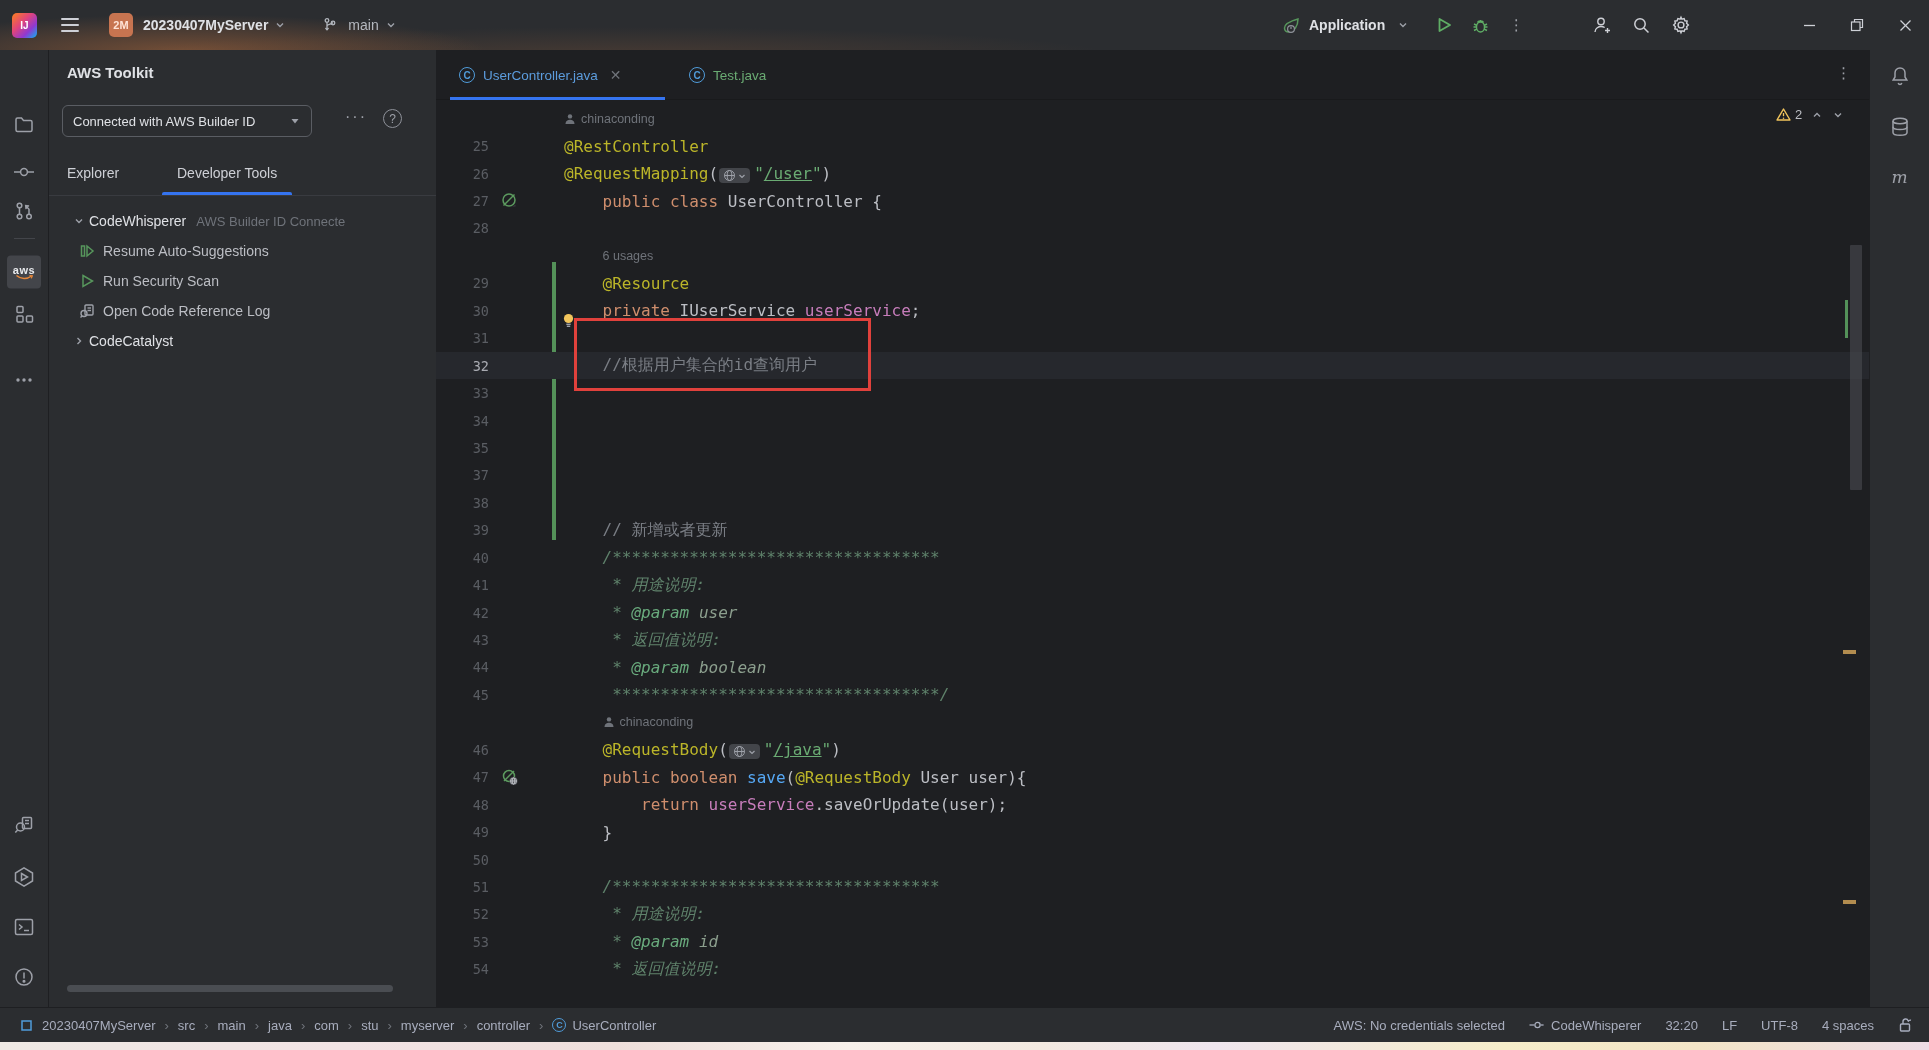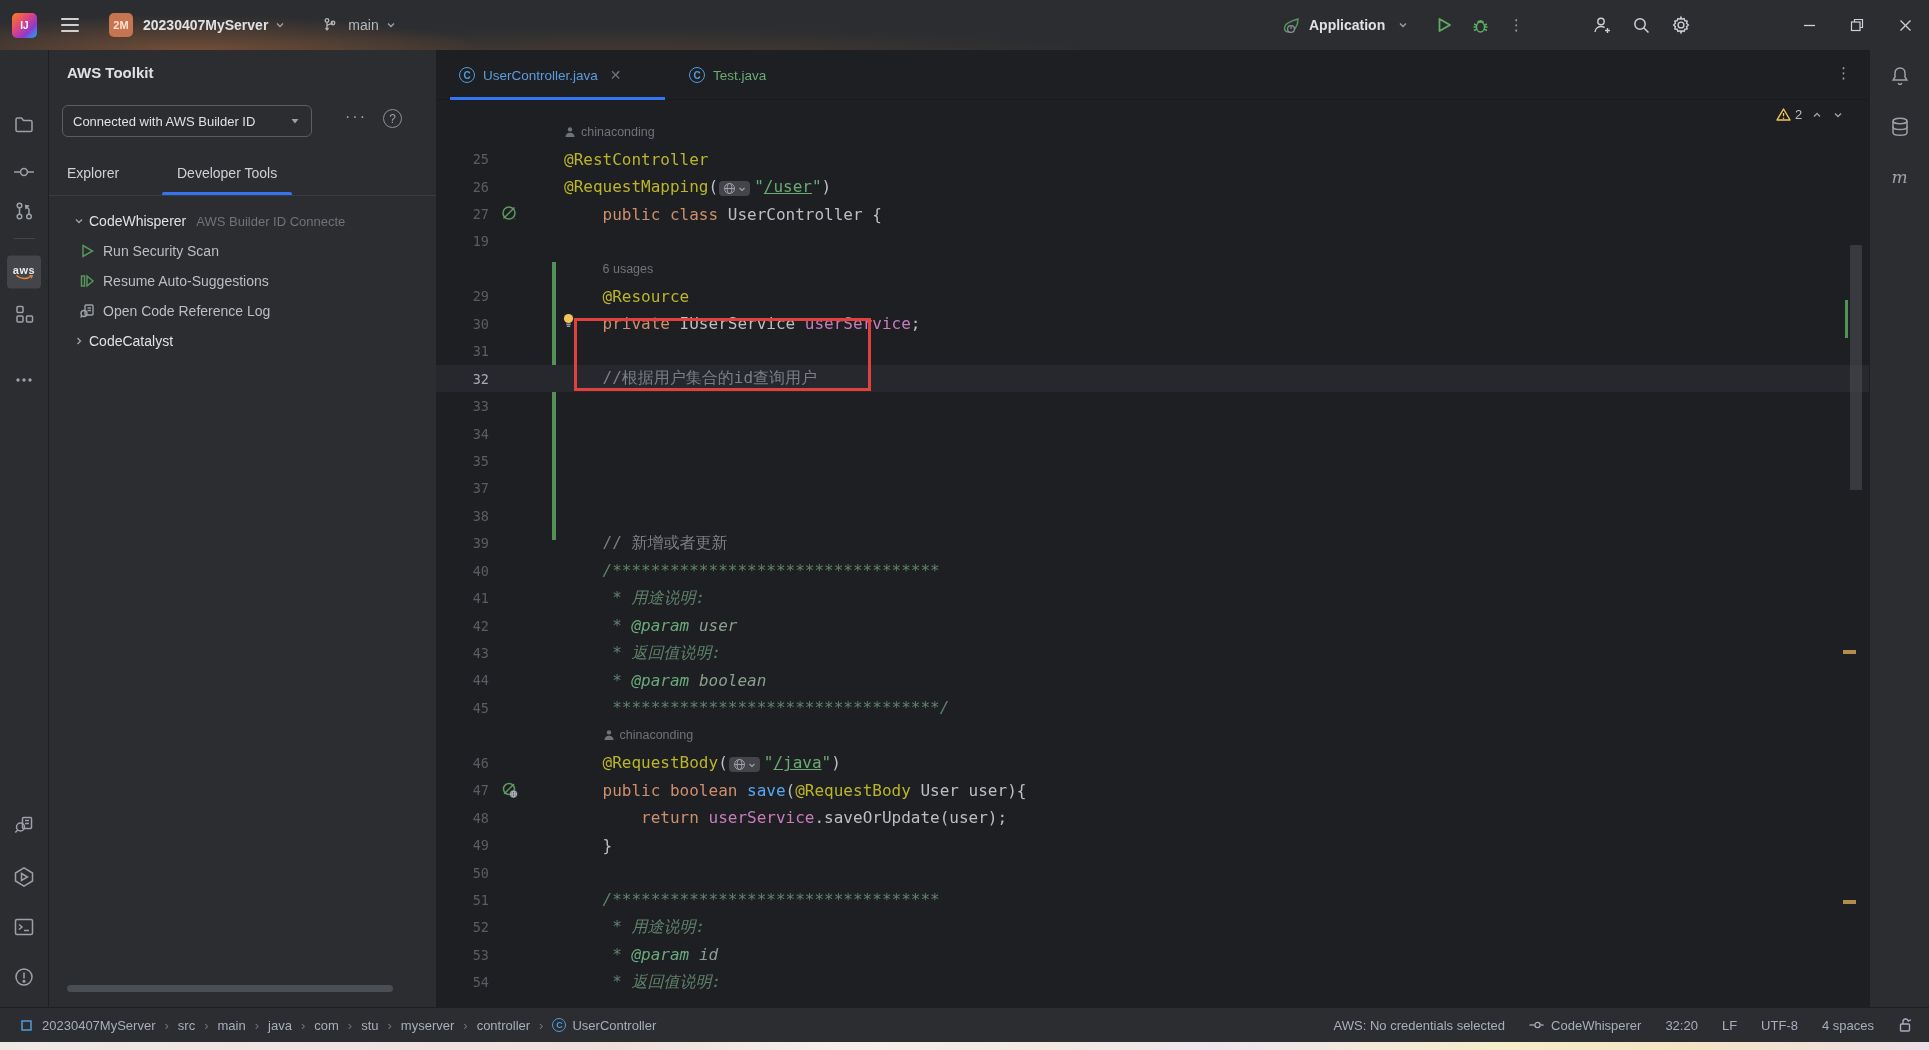--- a/index.html
+++ b/index.html
@@ -63,21 +63,21 @@
   #editor { position:absolute; left:436px; top:50px; width:1433px; height:957px; background:#1e1f22; }
   #tabbar { position:absolute; left:0; top:0; width:1433px; height:50px; border-bottom:1px solid #191a1c; }
   .etab { position:absolute; top:0; height:50px; display:flex; align-items:center; gap:8px; font-size:13.5px; }
   .etab.active::after { content:""; position:absolute; left:0; right:0; bottom:0; height:3px; background:#3574f0; }
   #tab1 { left:14px; width:215px; padding-left:9px; color:#5c9cdd; }
   #tab2 { left:244px; width:110px; padding-left:9px; color:#6aab73; }
   .tab-close { color:#6f737a; font-size:14px; margin-left:4px; }
   #tab-kebab { position:absolute; left:1400px; top:14px; color:#9da0a8; font-size:15px; }
 
   #code-area { position:absolute; left:0; top:50px; width:1433px; height:907px; overflow:hidden; }
-  #rows { position:absolute; left:0; top:18px; width:100%; }
+  #rows { position:absolute; left:0; top:5px; width:100%; }
   .crow { position:relative; height:27.45px; display:flex; align-items:center;
     font-family:"DejaVu Sans Mono", monospace; font-size:16px; white-space:pre; }
   .crow.current { background:#26282d; }
   .ln { width:53px; flex:none; text-align:right; font-size:13.5px; color:#5a5d63;
     font-family:"DejaVu Sans Mono", monospace; }
   .crow.current .ln { color:#a9abb2; }
   .gut { width:75px; flex:none; position:relative; height:100%; }
   .gut > svg { position:absolute; left:12px; top:5px; }
   .codetxt { flex:1; }
   .tk.ann { color:#bbb529; } .tk.kw { color:#cf8e6d; } .tk.pln { color:#bcbec4; }
@@ -334,33 +334,33 @@
           <svg width="12" height="12" viewBox="0 0 12 12">
             <polyline points="3,4.5 6,7.5 9,4.5" fill="none" stroke="#9da0a8" stroke-width="1.4"></polyline>
           </svg>
         </span>
         <span class="main-label">CodeWhisperer</span>
         <span class="badge">AWS Builder ID Connecte</span>
       </div>
       <div class="tree-row">
         <span class="ticon">
           <svg width="16" height="16" viewBox="0 0 16 16" fill="none" stroke="#57965c" stroke-width="1.5">
-            <path d="M4 2.5 L13.5 8 L4 13.5 Z"></path>
-          </svg>
-        </span>
-        <span>Run Security Scan</span>
+            <rect x="2.5" y="3" width="3" height="10"></rect>
+            <path d="M8 3 L14 8 L8 13 Z"></path>
+          </svg>
+        </span>
+        <span>Resume Auto-Suggestions</span>
       </div>
       <div class="tree-row">
         <span class="ticon">
           <svg width="16" height="16" viewBox="0 0 16 16" fill="none" stroke="#57965c" stroke-width="1.5">
-            <rect x="2.5" y="3" width="3" height="10"></rect>
-            <path d="M8 3 L14 8 L8 13 Z"></path>
-          </svg>
-        </span>
-        <span>Resume Auto-Suggestions</span>
+            <path d="M4 2.5 L13.5 8 L4 13.5 Z"></path>
+          </svg>
+        </span>
+        <span>Run Security Scan</span>
       </div>
       <div class="tree-row">
         <span class="ticon">
           <svg width="16" height="16" viewBox="0 0 16 16" fill="none" stroke="#9da0a8" stroke-width="1.4">
             <rect x="6" y="2" width="8" height="10" rx="1"></rect>
             <line x1="8.5" y1="5" x2="12" y2="5"></line>
             <line x1="8.5" y1="7.5" x2="12" y2="7.5"></line>
             <circle cx="5" cy="10.5" r="3"></circle>
             <line x1="3" y1="13" x2="1.5" y2="14.5"></line>
           </svg>
@@ -406,21 +406,21 @@
                 <ellipse cx="6.5" cy="6.5" rx="2.3" ry="5"></ellipse>
                 <line x1="1.5" y1="6.5" x2="11.5" y2="6.5"></line>
               </svg><svg width="8" height="8" viewBox="0 0 8 8">
                 <polyline points="1.5,3 4,5.5 6.5,3" fill="none" stroke="#9da0a8" stroke-width="1.2"></polyline>
               </svg></span><span class="tk str">"</span><span class="tk lnk">/user</span><span class="tk str">"</span><span class="tk pln">)</span></span></div>
         <div class="crow"><span class="ln">27</span><span class="gut"><svg width="17" height="17" viewBox="0 0 17 17" style="position: absolute; left: 12px; top: 5px;">
               <circle cx="8" cy="8" r="6" fill="none" stroke="#5c9a5f" stroke-width="1.5"></circle>
               <line x1="2.5" y1="13.5" x2="13.5" y2="2.5" stroke="#5c9a5f" stroke-width="1.5"></line>
               <path d="M11 14.5 l3.5 0 0-1.5 Z" fill="#3d3f43"></path>
             </svg></span><span class="codetxt" style="padding-left: 4ch;"><span class="tk kw">public class </span><span class="tk pln">UserController {</span></span></div>
-        <div class="crow"><span class="ln">19</span><span class="gut"></span><span class="codetxt" style="padding-left: 0ch;"></span></div>
+        <div class="crow"><span class="ln">28</span><span class="gut"></span><span class="codetxt" style="padding-left: 0ch;"></span></div>
         <div class="crow"><span class="ln"></span><span class="gut"></span><span class="codetxt" style="padding-left: 4ch;"><span class="inlay"><span>6 usages</span></span></span></div>
         <div class="crow"><span class="ln">29</span><span class="gut"></span><span class="codetxt" style="padding-left: 4ch;"><span class="tk ann">@Resource</span></span></div>
         <div class="crow"><span class="ln">30</span><span class="gut"></span><span class="codetxt" style="padding-left: 4ch;"><span class="tk kw">private </span><span class="tk pln">IUserService </span><span class="tk fld">userService</span><span class="tk pln">;</span></span></div>
         <div class="crow"><span class="ln">31</span><span class="gut"></span><span class="codetxt" style="padding-left: 0ch;"></span></div>
         <div class="crow current"><span class="ln">32</span><span class="gut"></span><span class="codetxt" style="padding-left: 4ch;"><span class="tk cmt">//根据用户集合的id查询用户</span></span></div>
         <div class="crow"><span class="ln">33</span><span class="gut"></span><span class="codetxt" style="padding-left: 0ch;"></span></div>
         <div class="crow"><span class="ln">34</span><span class="gut"></span><span class="codetxt" style="padding-left: 0ch;"></span></div>
         <div class="crow"><span class="ln">35</span><span class="gut"></span><span class="codetxt" style="padding-left: 0ch;"></span></div>
         <div class="crow"><span class="ln">37</span><span class="gut"></span><span class="codetxt" style="padding-left: 0ch;"></span></div>
         <div class="crow"><span class="ln">38</span><span class="gut"></span><span class="codetxt" style="padding-left: 0ch;"></span></div>

